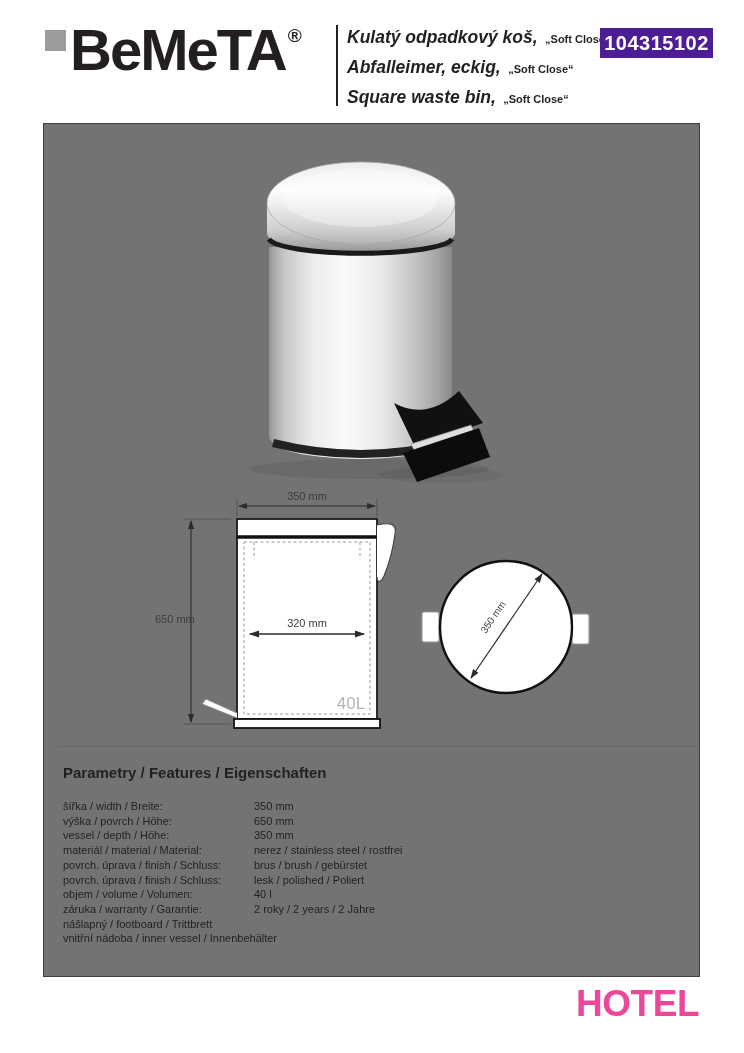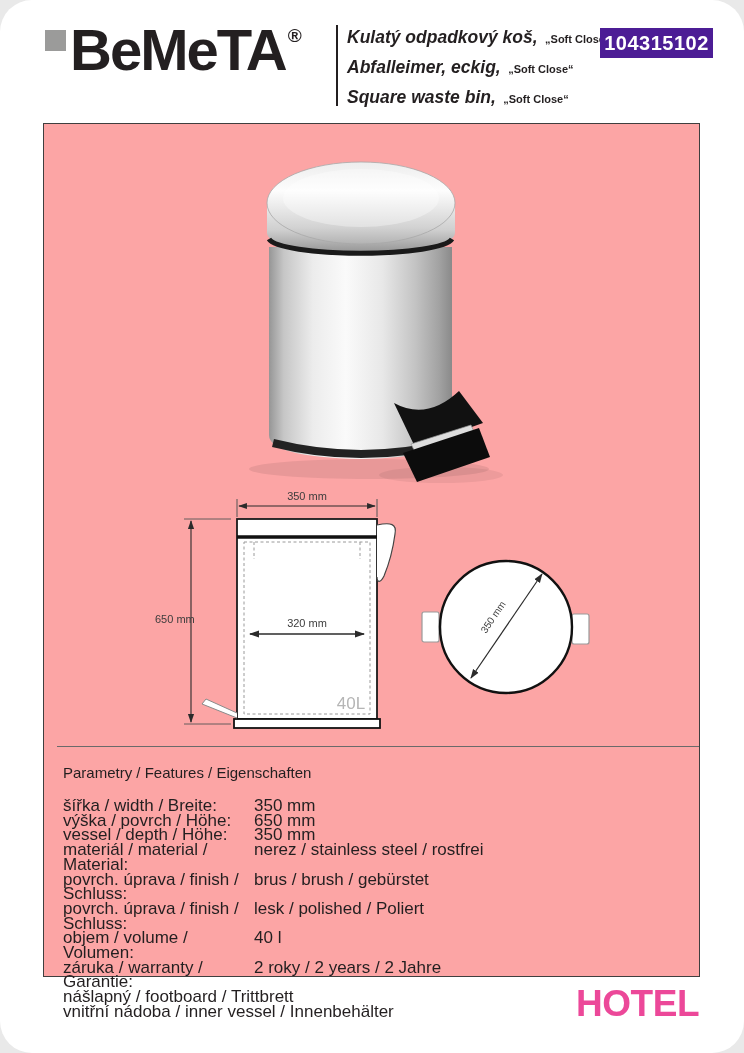--- a/index.html
+++ b/index.html
@@ -1,19 +1,19 @@
 <!DOCTYPE html>
 <html><head>
 <meta charset="utf-8">
 <style>
   html,body { margin:0; padding:0; background:#e9e9e9; }
   .page {
     position:relative; width:744px; height:1053px; margin:0 auto;
     background:#ffffff; overflow:hidden;
-    font-family:"Liberation Sans", sans-serif; color:#231f20;border-radius:32px;
+    font-family:"Liberation Sans", sans-serif; color:#231f20;
   }
   
   .logo-square { position:absolute; left:45px; top:30px; width:21px; height:21px; background:#9b9b9a; }
   .logo-text {
     position:absolute; left:70px; top:16px; font-size:58px; font-weight:bold;
     letter-spacing:-2px; color:#231f20; white-space:nowrap;
   }
   .logo-reg { font-size:19px; font-weight:bold; vertical-align:28px; letter-spacing:0; margin-left:2px; }
   .header-divider { position:absolute; left:336px; top:25px; width:2px; height:81px; background:#231f20; }
   .titles { position:absolute; left:347px; top:22px; }
@@ -21,29 +21,29 @@
   .title-main { font-size:17.5px; font-weight:bold;font-style:italic; }
   .title-suffix { font-size:11px; font-weight:bold; margin-left:3px; }
   .code-badge {
     position:absolute; left:600px; top:28px; width:113px; height:30px;
     background:#4c1d95; color:#ffffff; font-size:20px; font-weight:bold;
     text-align:center; line-height:30px; letter-spacing:0.5px;
   }
   
   .content-box {
     position:absolute; left:43px; top:123px; width:655px; height:852px;
-    border:1.5px solid #3f3f3f; background:#fca5a5;
+    border:1.5px solid #3f3f3f; background:#737373;
   }
   .photo-wrap { position:absolute; left:187px; top:17px; width:290px; height:345px; }
   .front-view { position:absolute; left:107px; top:365px; width:260px; height:258px; }
   .top-view   { position:absolute; left:377px; top:422px; width:185px; height:165px; }
   .section-divider { position:absolute; left:13px; top:622px; width:642px; height:1px; background:#6a6a6a; }
   .params { position:absolute; left:19px; top:640px; width:620px; }
-  .params-heading { font-size:15px; font-weight:normal; margin:0 0 18px 0; }
-  .param-rows { font-size:17px; }
+  .params-heading { font-size:15px; font-weight:bold; margin:0 0 18px 0; }
+  .param-rows { font-size:11px; }
   .param-row { display:flex; line-height:14.7px; }
   .param-label { width:191px; flex:none; }
   .param-value { flex:1; }
   
   .hotel {
     position:absolute; right:45px; top:983px; font-size:37px; font-weight:bold;
     letter-spacing:-0.5px; color:#ec4899;
   }
   
   svg text { font-family:"Liberation Sans", sans-serif; fill:#3c3c3c; }

